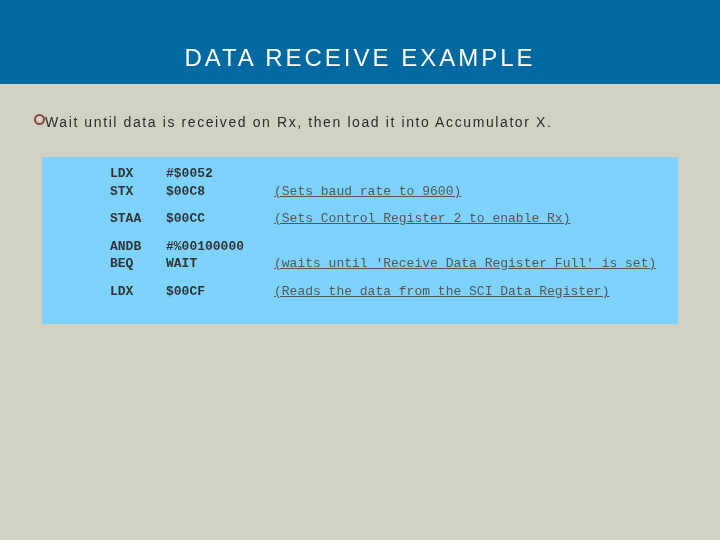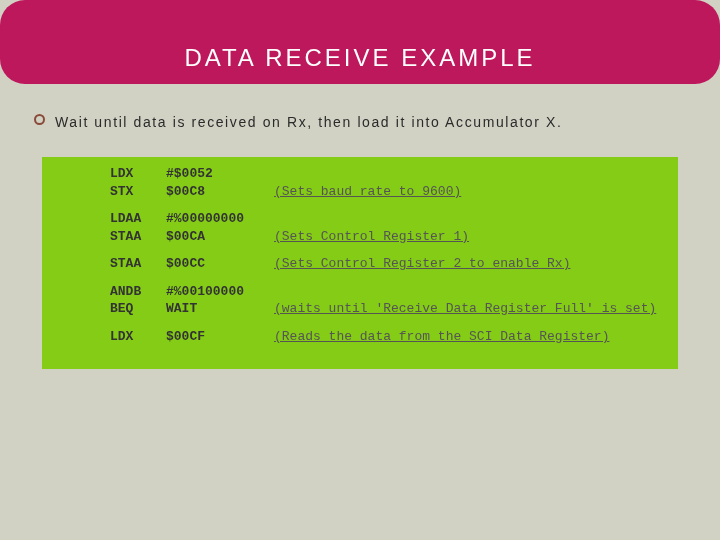--- a/index.html
+++ b/index.html
@@ -4,62 +4,61 @@
 <style>
   * { margin: 0; padding: 0; box-sizing: border-box; }
   body {
     width: 720px;
     height: 540px;
     background: #d1d2c4;
     font-family: Georgia, 'Times New Roman', serif;
     overflow: hidden;
   }
   .header {
-    background: #be185d;
+    background: #0369a1;
     height: 84px;
     width: 100%;
     display: flex;
     align-items: flex-end;
     justify-content: center;
     padding-bottom: 12px;
-    border-radius: 25px;
   }
   .title {
     color: #ffffff;
     font-size: 24px;
     font-weight: 400;
     letter-spacing: 3px;
     font-family: Arial, sans-serif;
   }
   .content {
     padding: 28px 34px 20px 34px;
   }
   .bullet-line {
     display: flex;
     align-items: flex-start;
-    gap: 10px;
+    gap: 0;
     margin-bottom: 24px;
   }
   .bullet-icon {
     width: 11px;
     height: 11px;
     border: 2px solid #8a4a3a;
     border-radius: 50%;
     flex-shrink: 0;
     margin-top: 2px;
   }
   .bullet-text {
     color: #2b2b2b;
     font-size: 14px;
     letter-spacing: 1.6px;
     font-family: Arial, sans-serif;
     line-height: 1.5;
   }
   .code-panel {
-    background: #84cc16;
+    background: #7dd3fc;
     margin-left: 8px;
     margin-right: 8px;
     padding: 8px 12px 16px 12px;
     font-family: 'Courier New', monospace;
     font-size: 13px;
     color: #444;
     line-height: 1.35;
   }
   .code-row {
     white-space: pre;
@@ -85,24 +84,20 @@
     <span class="bullet-text">Wait until data is received on Rx, then load it into Accumulator X.</span>
   </div>
 
   <div class="code-panel">
 
     <div class="code-group">
       <div class="code-row"><span class="lbl"></span><span class="mn">LDX</span><span class="op">#$0052</span><span class="cm"></span></div>
       <div class="code-row"><span class="lbl"></span><span class="mn">STX</span><span class="op">$00C8</span><span class="cm">(Sets baud rate to 9600)</span></div>
     </div>
 
-    <div class="code-group">
-      <div class="code-row"><span class="lbl"></span><span class="mn">LDAA</span><span class="op">#%00000000</span><span class="cm"></span></div>
-      <div class="code-row"><span class="lbl"></span><span class="mn">STAA</span><span class="op">$00CA</span><span class="cm">(Sets Control Register 1)</span></div>
-    </div>
 
     <div class="code-group">
       <div class="code-row"><span class="lbl"></span><span class="mn">STAA</span><span class="op">$00CC</span><span class="cm">(Sets Control Register 2 to enable Rx)</span></div>
     </div>
 
     <div class="code-group">
       <div class="code-row"><span class="lbl"></span><span class="mn">ANDB</span><span class="op">#%00100000</span><span class="cm"></span></div>
       <div class="code-row"><span class="lbl"></span><span class="mn">BEQ</span><span class="op">WAIT</span><span class="cm">(waits until 'Receive Data Register Full' is set)</span></div>
     </div>
 

